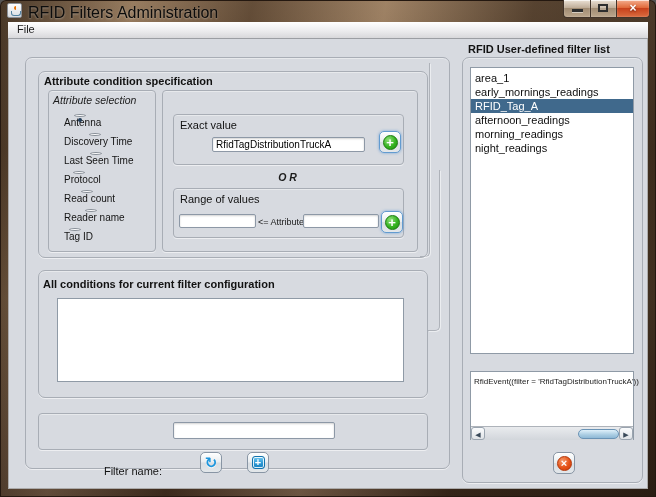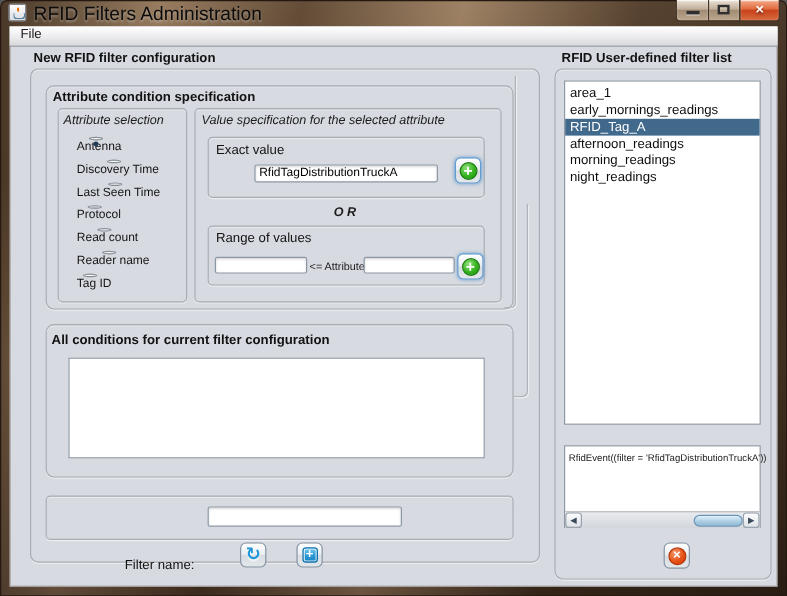--- a/index.html
+++ b/index.html
@@ -83,21 +83,20 @@
         </div>
       <div class="wbtn close"><span>×</span></div>
     </div>
   </div>
 
   <div class="client"></div>
   <div class="menubar">
     <span class="menu-item">File</span>
   </div>
 
-  <div class="ptitle" style="left:28px;top:43px;">New RFID filter configuration</div>
   <div class="gpanel" style="left:25px;top:57px;width:423px;height:410px;"></div>
 
   <div class="stray" style="left:420px;top:63px;width:9px;height:193px;"></div>
   <div class="stray" style="left:428px;top:170px;width:11px;height:160px;"></div>
 
   <div class="gpanel" style="left:38px;top:71px;width:388px;height:185px;"></div>
   <div class="ptitle" style="left:44px;top:75px;">Attribute condition specification</div>
 
   <div class="gpanel" style="left:48px;top:90px;width:106px;height:160px;border-radius:4px;"></div>
   <div class="ptitle-i" style="left:53px;top:94px;">Attribute selection</div>
@@ -125,21 +124,20 @@
   <div class="radio-row" style="top:209px;">
     <span class="radio"></span>
     <span class="radio-label">Reader name</span>
   </div>
   <div class="radio-row" style="top:228px;">
     <span class="radio"></span>
     <span class="radio-label">Tag ID</span>
   </div>
 
   <div class="gpanel" style="left:162px;top:90px;width:254px;height:160px;border-radius:4px;"></div>
-  <div class="ptitle-i" style="left:168px;top:94px;">Value specification for the selected attribute</div>
 
   <div class="gpanel" style="left:173px;top:114px;width:229px;height:49px;border-radius:4px;"></div>
   <div class="ptitle" style="left:180px;top:119px;font-weight:normal;">Exact value</div>
   <input class="tfield" style="left: 212px; top: 137px; width: 153px; height: 15px;" value="RfidTagDistributionTruckA">
   <div class="icon-btn focus" style="left:379px;top:131px;width:22px;height:22px;">
     <span class="green-circle">+</span>
   </div>
 
   <div class="ptitle-i" style="left:173px;top:171px;width:229px;text-align:center;font-weight:bold;">O R</div>
 

